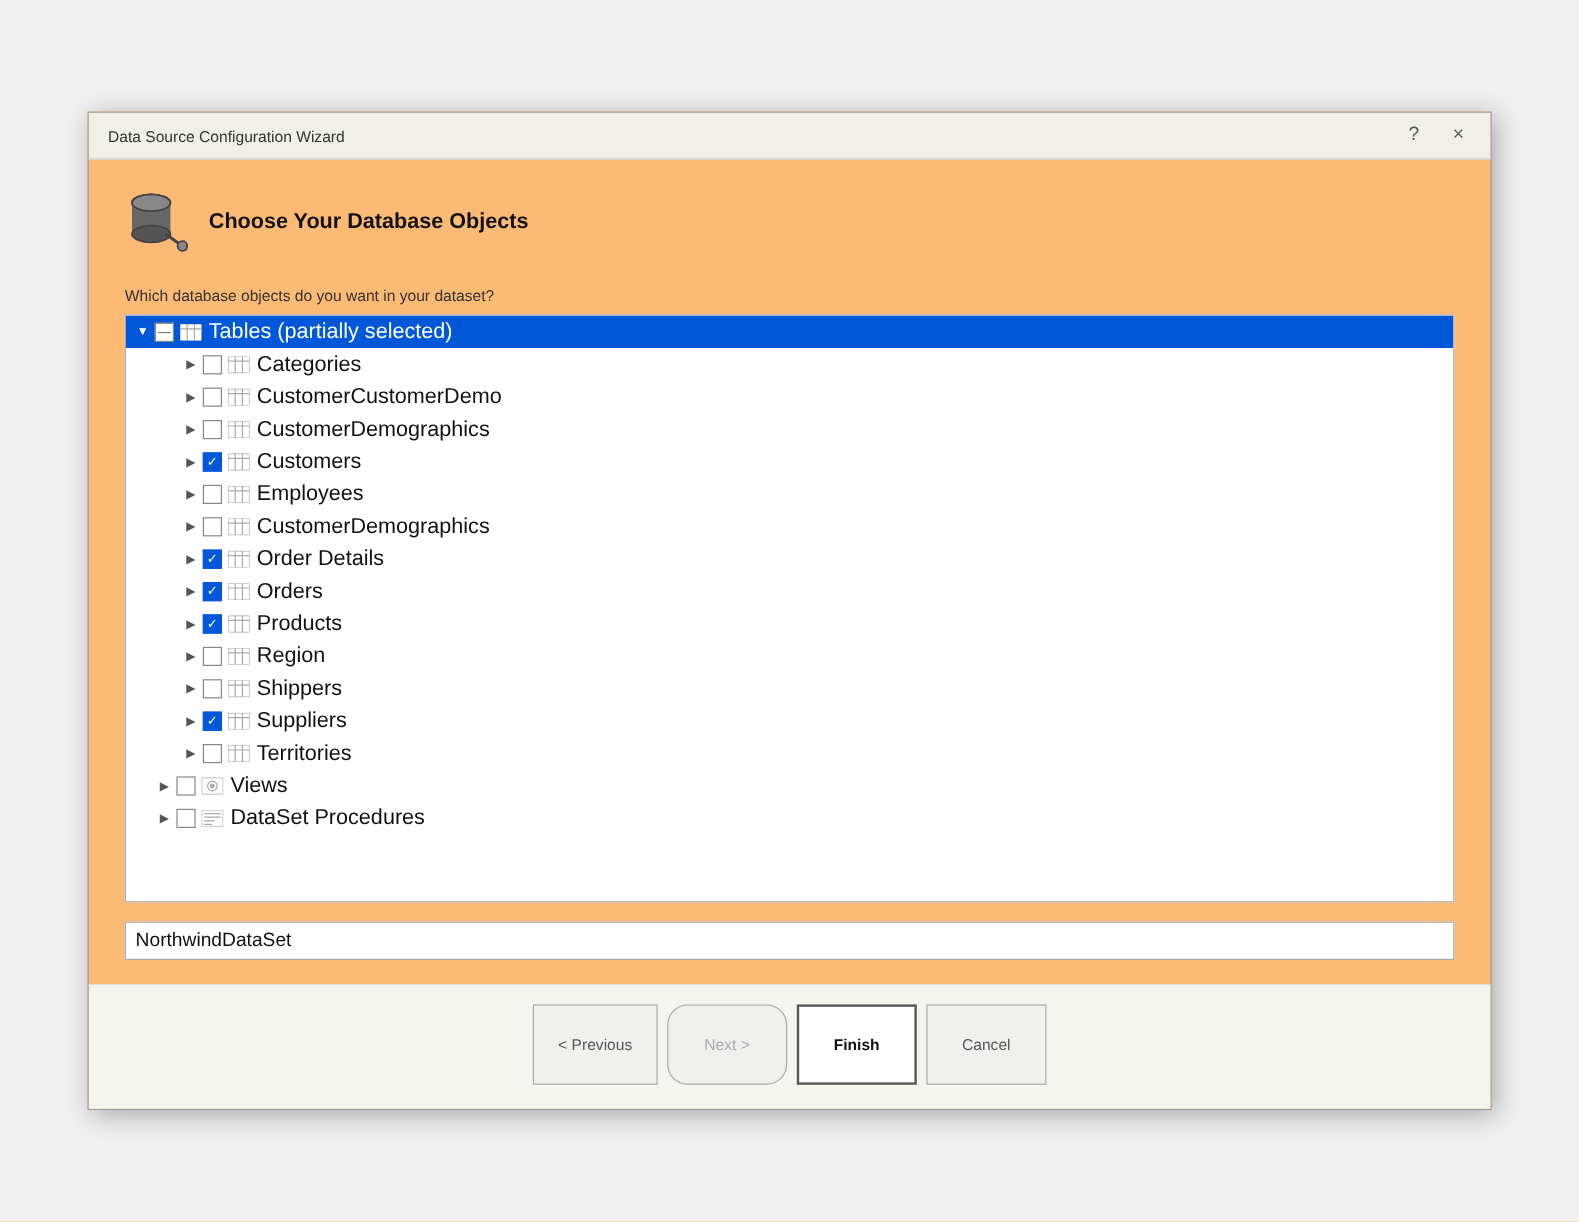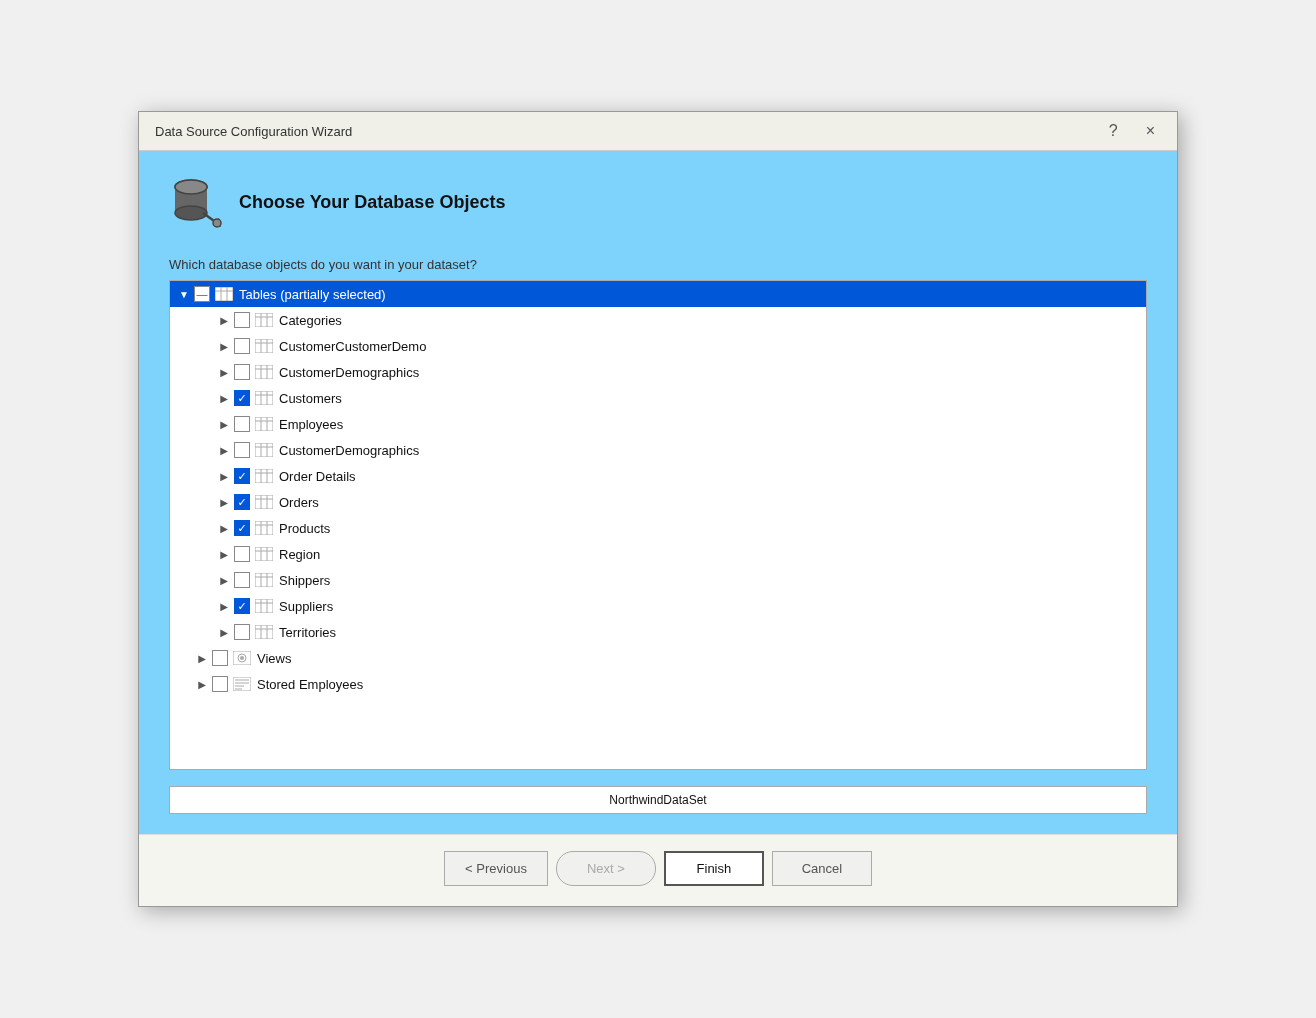--- a/index.html
+++ b/index.html
@@ -6,22 +6,22 @@
     body {
       font-family: 'Segoe UI', Arial, sans-serif;
       font-size: 14px;
       background: #f0f0f0;
       display: flex;
       align-items: center;
       justify-content: center;
       min-height: 100vh;
     }
     .dialog {
-      width: 1040px;
-      background: #7dd3fc;
+      width: 1170px;
+      background: #fdba74;
       border: 1px solid #999;
       box-shadow: 4px 4px 20px rgba(0,0,0,0.3);
       display: flex;
       flex-direction: column;
     }
     .title-bar {
       background: #f0f0e8;
       border-bottom: 1px solid #ccc;
       padding: 8px 16px;
       display: flex;
@@ -128,62 +128,62 @@
     .table-icon {
       width: 20px;
       height: 16px;
       display: inline-flex;
       align-items: center;
       justify-content: center;
       margin-right: 5px;
       flex-shrink: 0;
     }
     .item-label {
-      font-size: 13px;
+      font-size: 18px;
       color: #111;
     }
     .dataset-section {
       margin-top: 16px;
     }
     .dataset-label {
       font-size: 13px;
       color: #333;
       margin-bottom: 6px;
     }
     .dataset-input {
       width: 100%;
       border: 1px solid #aaa;
       background: #fff;
       padding: 6px 8px;
-      font-size: 12px;
+      font-size: 16px;
       color: #111;
       outline: none;
-      text-align: center;
     }
     .footer {
       padding: 16px 30px 20px 30px;
       display: flex;
       justify-content: center;
       gap: 8px;
       background: #f5f5f0;
       border-top: 1px solid #ddd;
     }
     .btn {
       min-width: 100px;
-      padding: 8px 20px;
+      padding: 24px 20px;
       font-size: 13px;
       cursor: pointer;
       border: 1px solid #aaa;
       background: #f0f0ee;
       color: #555;
     }
     .btn.primary {
       background: #fff;
       color: #111;
       border: 2px solid #555;
+      font-weight: bold;
     }
     .btn.disabled {
       color: #aaa;
       cursor: default;
       border-radius: 17px;
     }
 
     
     .tree-container::-webkit-scrollbar { width: 16px; }
     .tree-container::-webkit-scrollbar-track { background: #f0f0f0; }
@@ -430,21 +430,21 @@
         <span class="checkbox"></span>
         <span class="table-icon">
           <svg width="18" height="14" viewBox="0 0 18 14">
             <rect x="0" y="0" width="18" height="14" rx="1" fill="#fff" stroke="#aaa" stroke-width="1"></rect>
             <line x1="2" y1="3" x2="16" y2="3" stroke="#aaa" stroke-width="1"></line>
             <line x1="2" y1="6" x2="16" y2="6" stroke="#aaa" stroke-width="1"></line>
             <line x1="2" y1="9" x2="11" y2="9" stroke="#aaa" stroke-width="1"></line>
             <line x1="2" y1="12" x2="9" y2="12" stroke="#aaa" stroke-width="1"></line>
           </svg>
         </span>
-        <span class="item-label">Stored Employees</span>
+        <span class="item-label">DataSet Procedures</span>
       </div>
     </div>
 
     <div class="dataset-section">
       <input class="dataset-input" type="text" value="NorthwindDataSet" style="">
     </div>
   </div>
 
   <div class="footer">
     <button class="btn">&lt; Previous</button>

